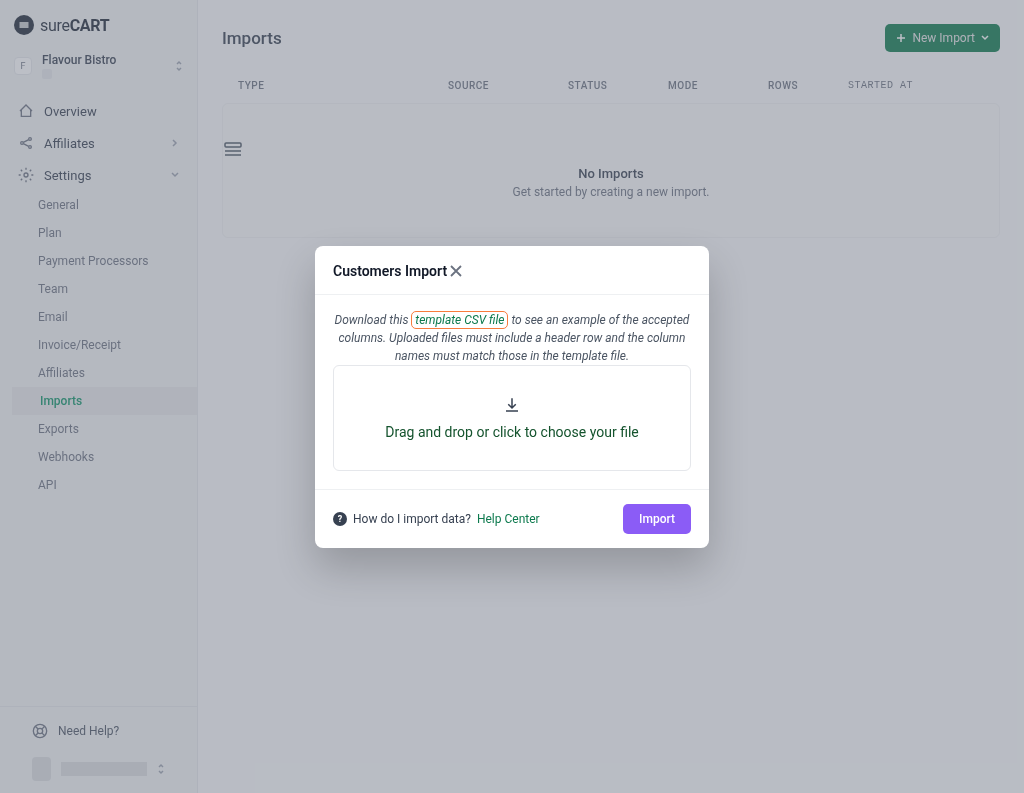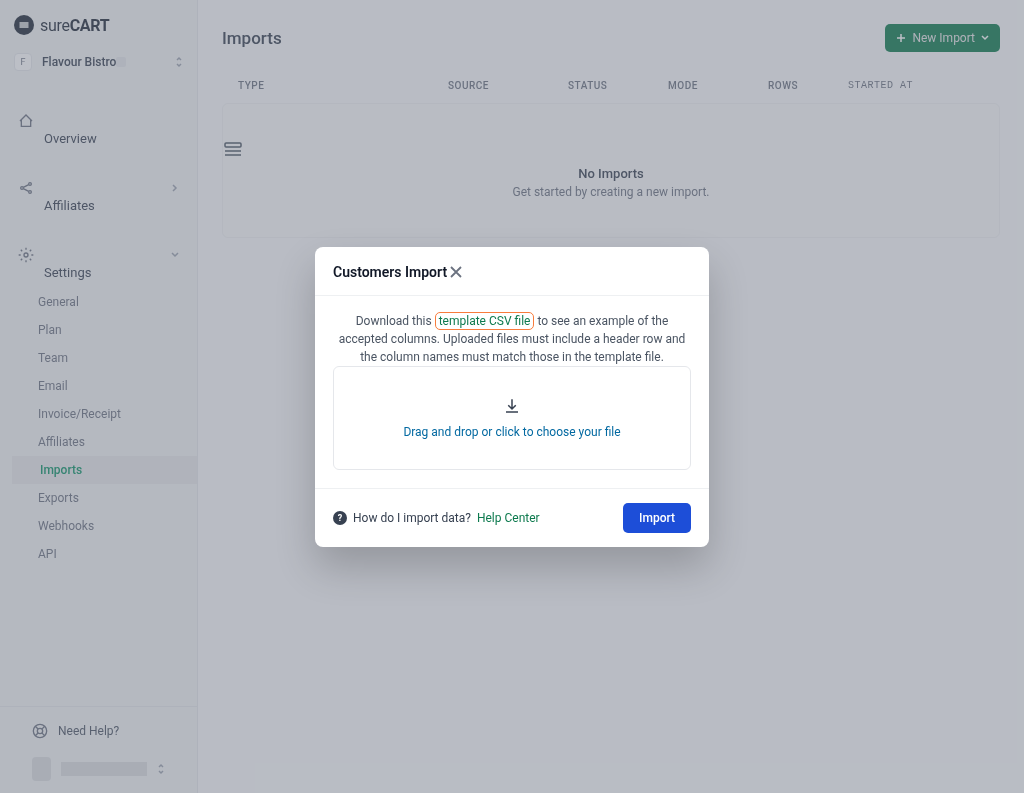--- a/index.html
+++ b/index.html
@@ -68,20 +68,21 @@
       border-radius: 4px;
       font-size: 9px;
       color: #6b7280;
       display: flex;
       align-items: center;
       justify-content: center;
     }
     .ws-info {
       flex: 1;
       display: flex;
+      flex-direction: column;
     }
     .ws-name {
       font-size: 12px;
       color: #374151;
       font-weight: 500;
     }
     .ws-status {
       width: 10px;
       height: 10px;
       background: #e5e7eb;
@@ -111,21 +112,20 @@
     .nav-icon {
       width: 16px;
       height: 16px;
       display: flex;
       align-items: center;
       justify-content: center;
       color: #6b7280;
     }
     .nav-label {
       flex: 1;
-      margin-top: 36px;
     }
     .nav-chevron {
       color: #9ca3af;
       font-size: 10px;
     }
     .subnav {
       padding-left: 12px;
     }
     .subnav-item {
       padding: 7px 18px 7px 26px;
@@ -277,20 +277,21 @@
       justify-content: center;
     }
     .modal-body {
       padding: 16px 18px 18px 18px;
     }
     .modal-desc {
       font-size: 12px;
       color: #4b5563;
       text-align: center;
       line-height: 1.5;
+      font-style: italic;
     }
     .csv-link {
       color: #0d7a4e;
       display: inline;
       border: 1.5px solid #f87c3c;
       border-radius: 5px;
       padding: 1px 3px;
     }
     .dropzone {
       border: 1px solid #e5e7eb;
@@ -298,22 +299,22 @@
       padding: 30px 10px;
       text-align: center;
       cursor: pointer;
     }
     .dropzone-icon {
       font-size: 16px;
       color: #374151;
       margin-bottom: 10px;
     }
     .dropzone-text {
-      font-size: 12px;
-      color: #0369a1;
+      font-size: 14px;
+      color: #14532d;
     }
     .live-mode-section {
       padding: 4px 18px 18px 18px;
     }
     .live-mode-row {
       display: flex;
       justify-content: space-between;
       align-items: flex-start;
       gap: 10px;
     }
@@ -375,21 +376,21 @@
       background: #374151;
       color: white;
       border-radius: 50%;
       font-size: 9px;
       display: flex;
       align-items: center;
       justify-content: center;
       font-weight: bold;
     }
     .import-btn {
-      background: #1d4ed8;
+      background: #8b5cf6;
       color: white;
       border: none;
       border-radius: 5px;
       padding: 8px 16px;
       font-size: 12px;
       font-weight: 500;
       cursor: pointer;
     }
     svg { display: block; }
   </style>
@@ -454,20 +455,21 @@
       <span class="nav-label">Settings</span>
       <span class="nav-chevron">
         <svg width="8" height="8" viewBox="0 0 8 8">
             <path d="M1 2 L4 5 L7 2" stroke="#9ca3af" stroke-width="1.5" fill="none"></path>
           </svg>
       </span>
     </div>
     <div class="subnav">
       <div class="subnav-item">General</div>
       <div class="subnav-item">Plan</div>
+      <div class="subnav-item">Payment Processors</div>
       <div class="subnav-item">Team</div>
       <div class="subnav-item">Email</div>
       <div class="subnav-item">Invoice/Receipt</div>
       <div class="subnav-item">Affiliates</div>
       <div class="subnav-item active">Imports</div>
       <div class="subnav-item">Exports</div>
       <div class="subnav-item">Webhooks</div>
       <div class="subnav-item">API</div>
     </div>
   </nav>

